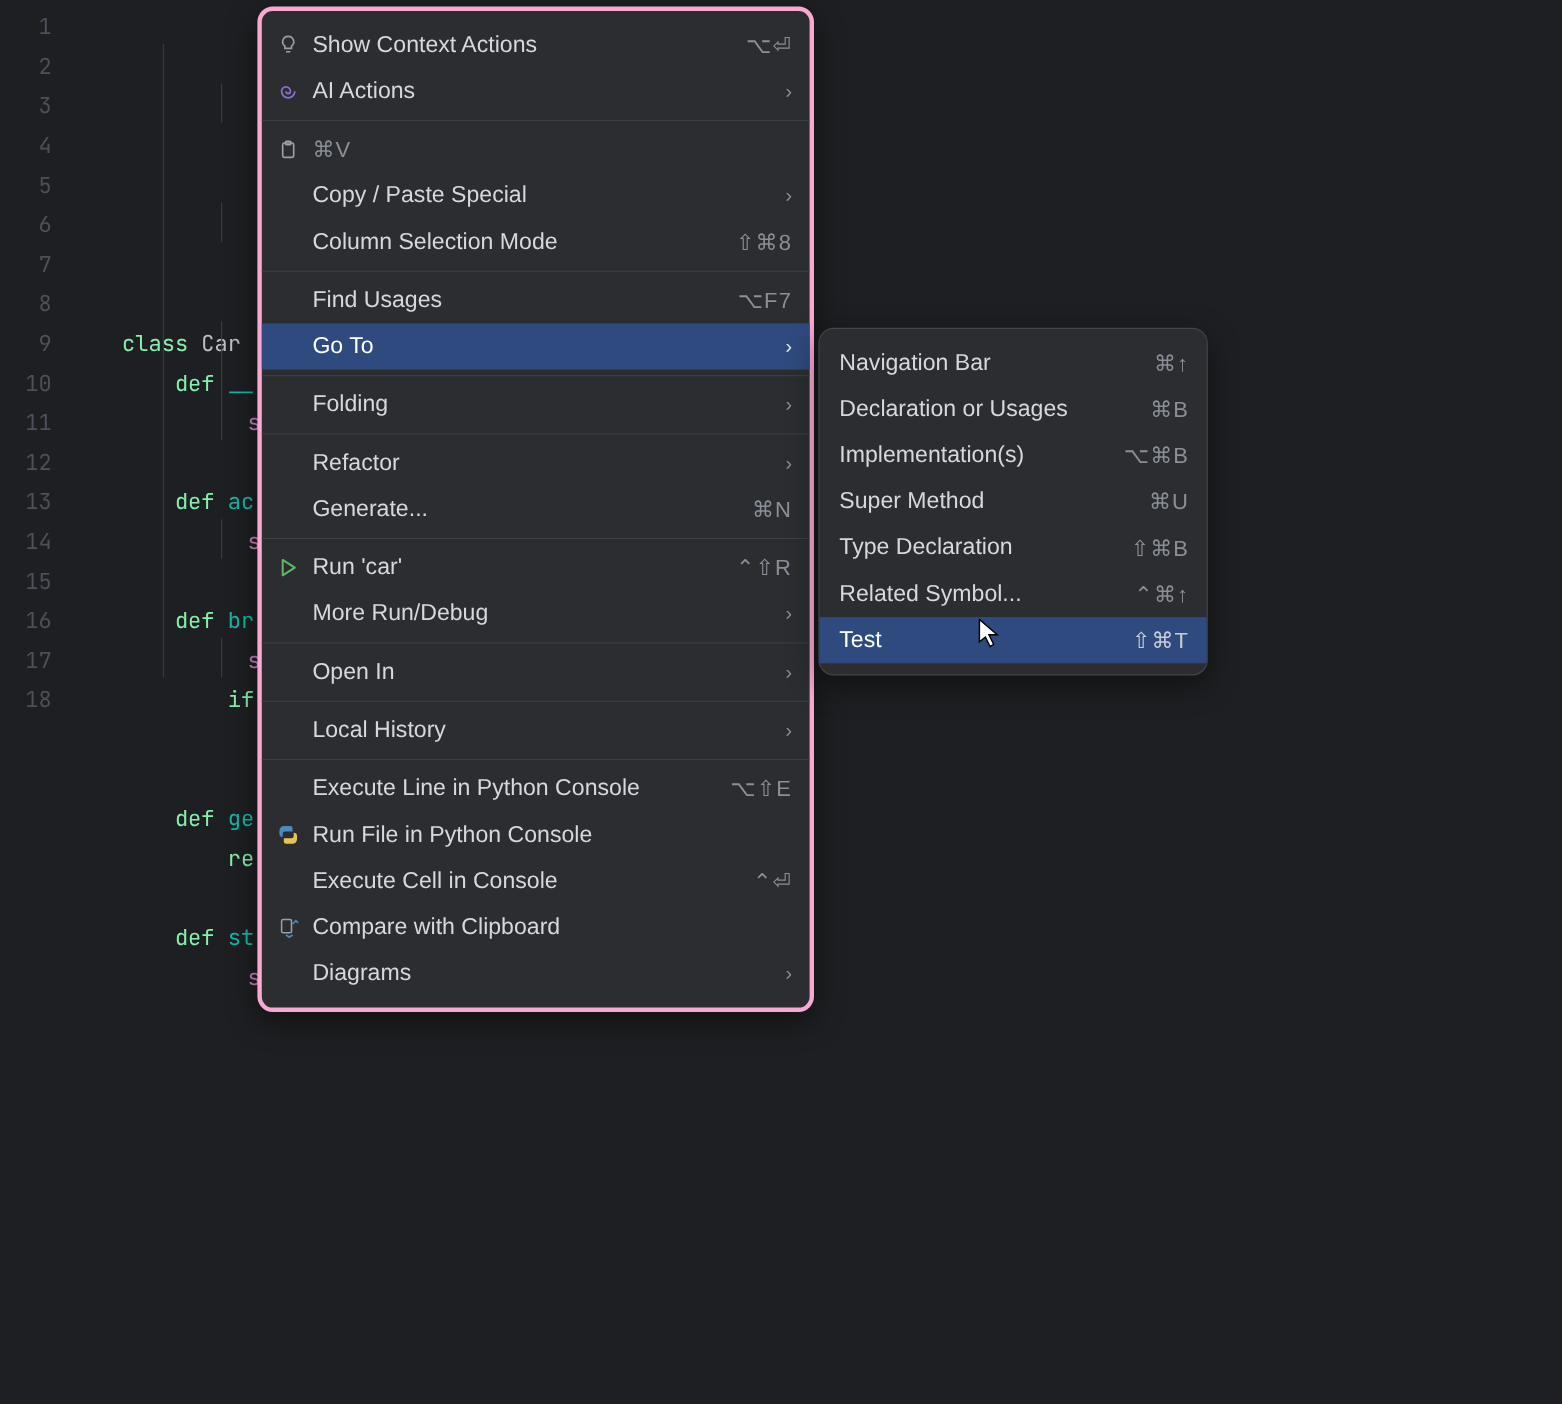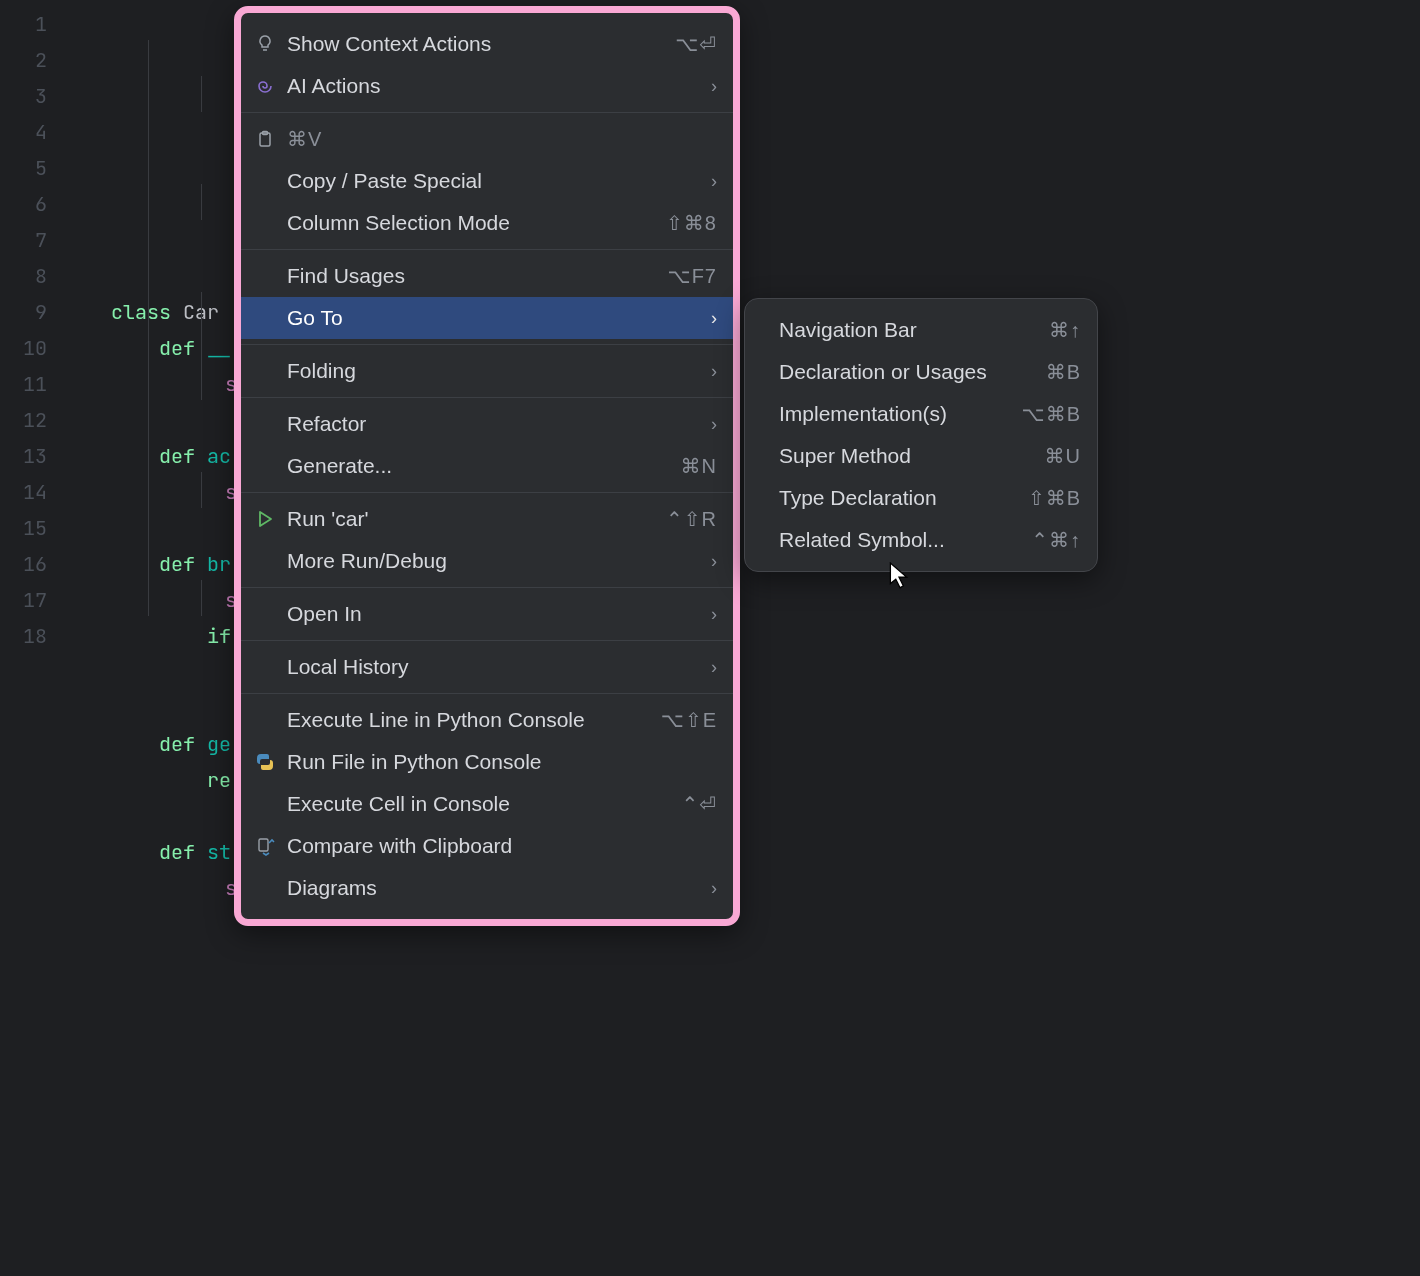--- a/index.html
+++ b/index.html
@@ -44,21 +44,21 @@
   .cls   { color: #bcbec4; }
   .fn    { color: #14b8a6; }
   .self  { color: #c77dbb; margin-left: 18px; }
 
   .context-menu {
     position: absolute;
     top: 6px;
     left: 234px;
     width: 506px;
     background: #2b2d30;
-    border: 7px solid #f9a8d4;
+    border: 4px solid #f9a8d4;
     border-radius: 14px;
     box-shadow: 0 8px 28px rgba(0,0,0,0.45);
     padding: 10px 0;
     color: #d6d8dd;
     font-size: 21px;
   }
   .submenu {
     position: absolute;
     top: 298px;
     left: 744px;
@@ -101,21 +101,21 @@
     color: #8a8f98;
     font-size: 18px;
     margin-left: 8px;
   }
   .menu-item.highlight .menu-arrow { color: #e8e8e8; }
   .sep {
     height: 1px;
     background: #3c3f44;
     margin: 5px 0;
   }
-  .submenu .menu-item { padding-left: 18px; gap: 16px; }
+  .submenu .menu-item { padding-left: 18px; }
   .submenu .menu-icon { width: 0; }
 
   .cursor-pointer {
     position: absolute;
     top: 562px;
     left: 888px;
     width: 22px;
     height: 28px;
     pointer-events: none;
     z-index: 50;
@@ -312,19 +312,24 @@
     <div class="menu-item">
       <span class="menu-icon"></span>
       <span class="menu-label">Type Declaration</span>
       <span class="menu-shortcut">⇧⌘B</span>
     </div>
     <div class="menu-item">
       <span class="menu-icon"></span>
       <span class="menu-label">Related Symbol...</span>
       <span class="menu-shortcut">⌃⌘↑</span>
     </div>
+    <div class="menu-item highlight">
+      <span class="menu-icon"></span>
+      <span class="menu-label">Test</span>
+      <span class="menu-shortcut">⇧⌘T</span>
+    </div>
   </div>
 
 <div class="cursor-pointer">
   <svg viewBox="0 0 20 26" width="22" height="28">
     <path d="M2 1 L2 20 L7 16 L11 24 L14 22 L10 14 L17 14 Z" fill="#fff" stroke="#000" stroke-width="1.2"></path>
   </svg>
 </div>
 
 </body></html>

